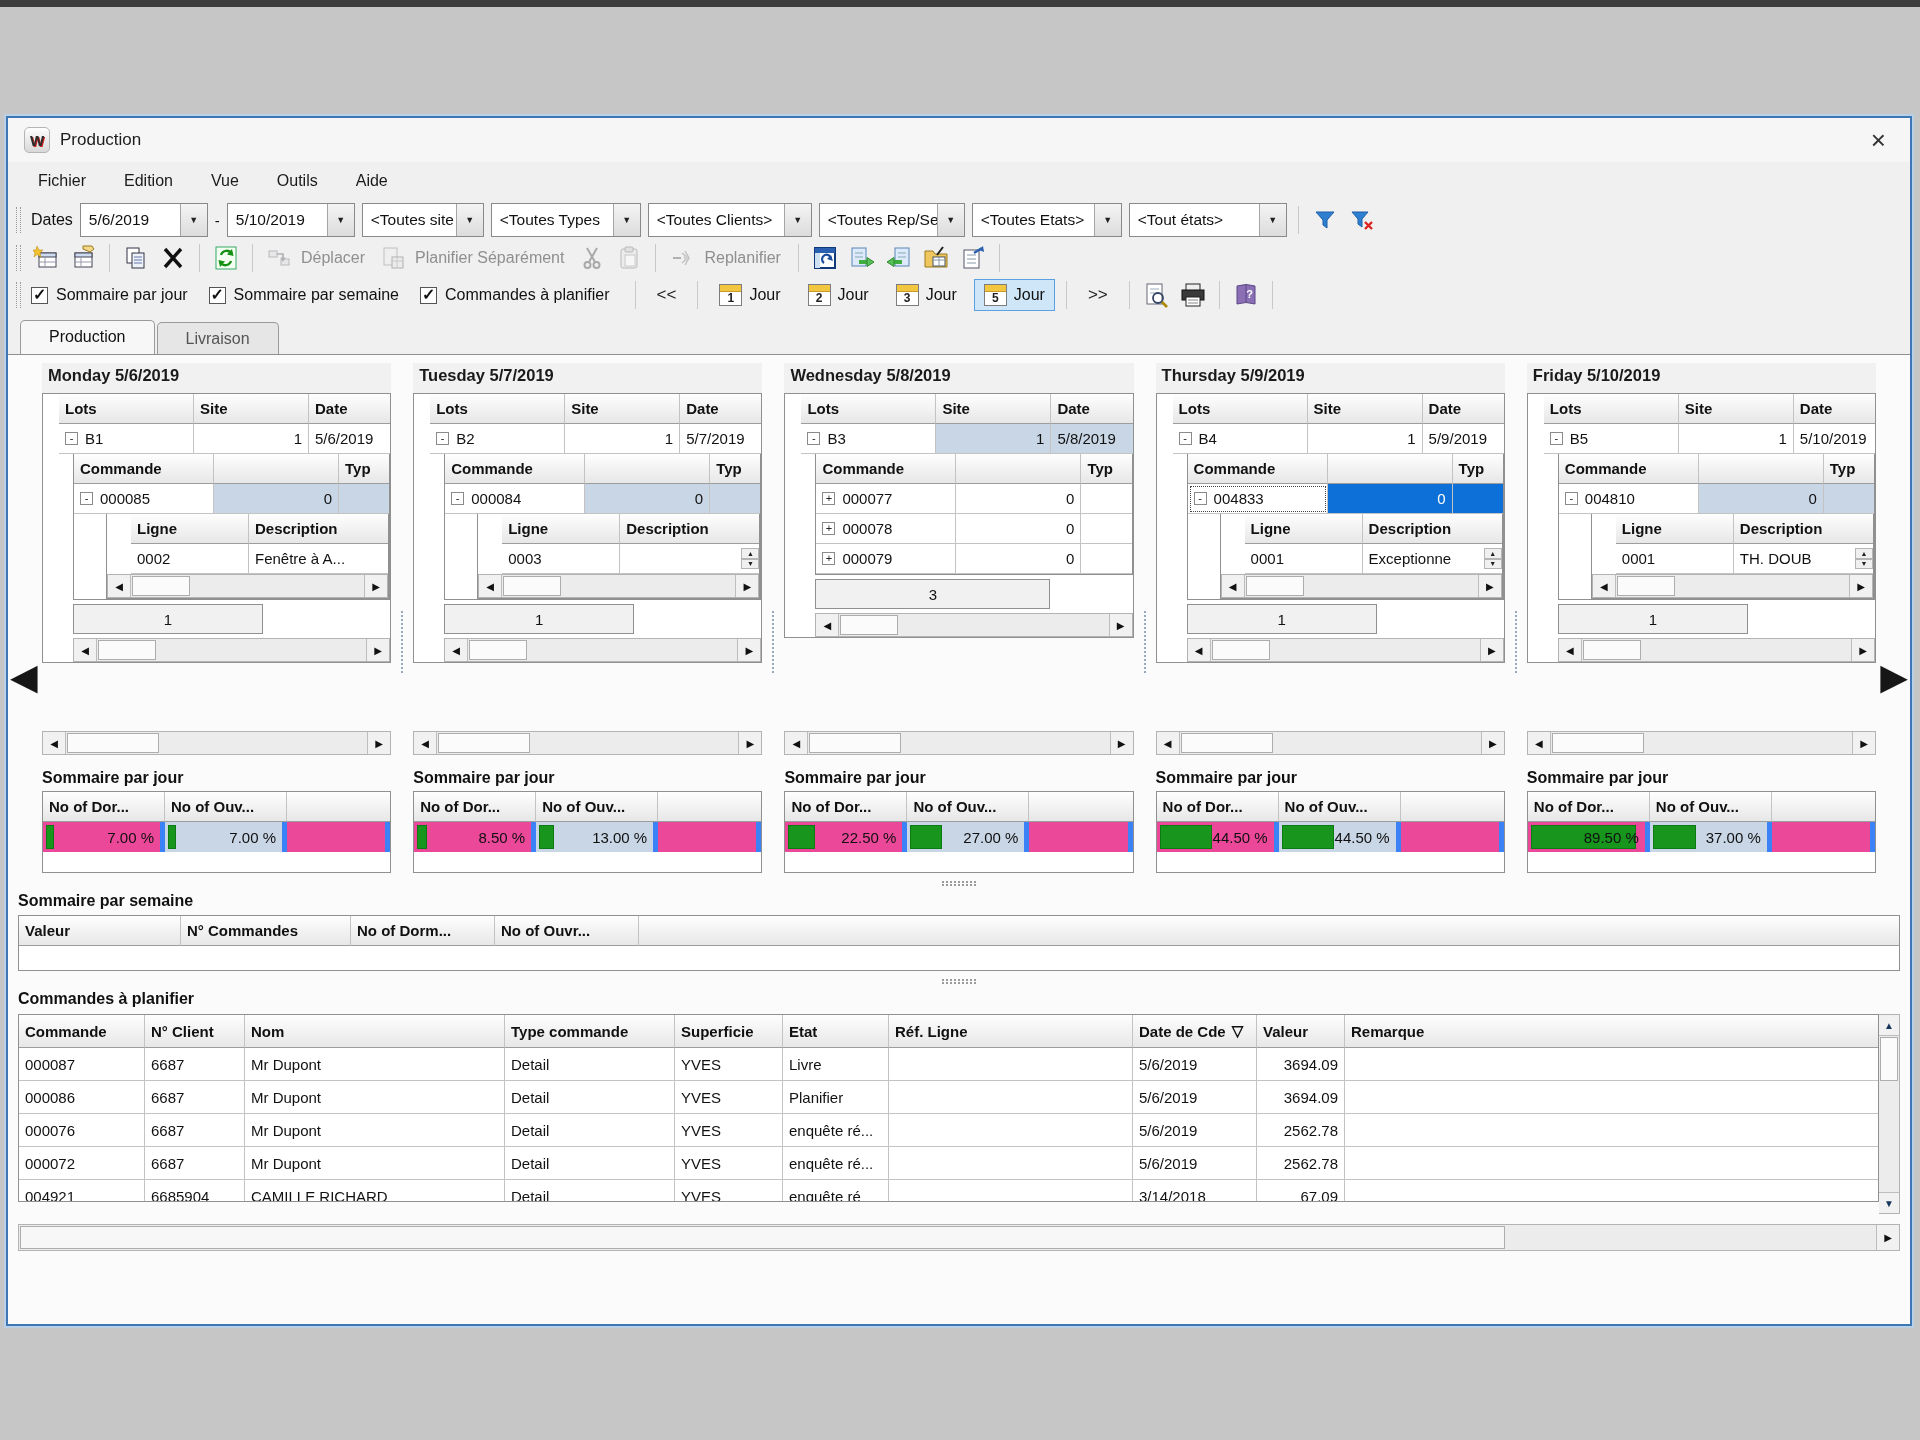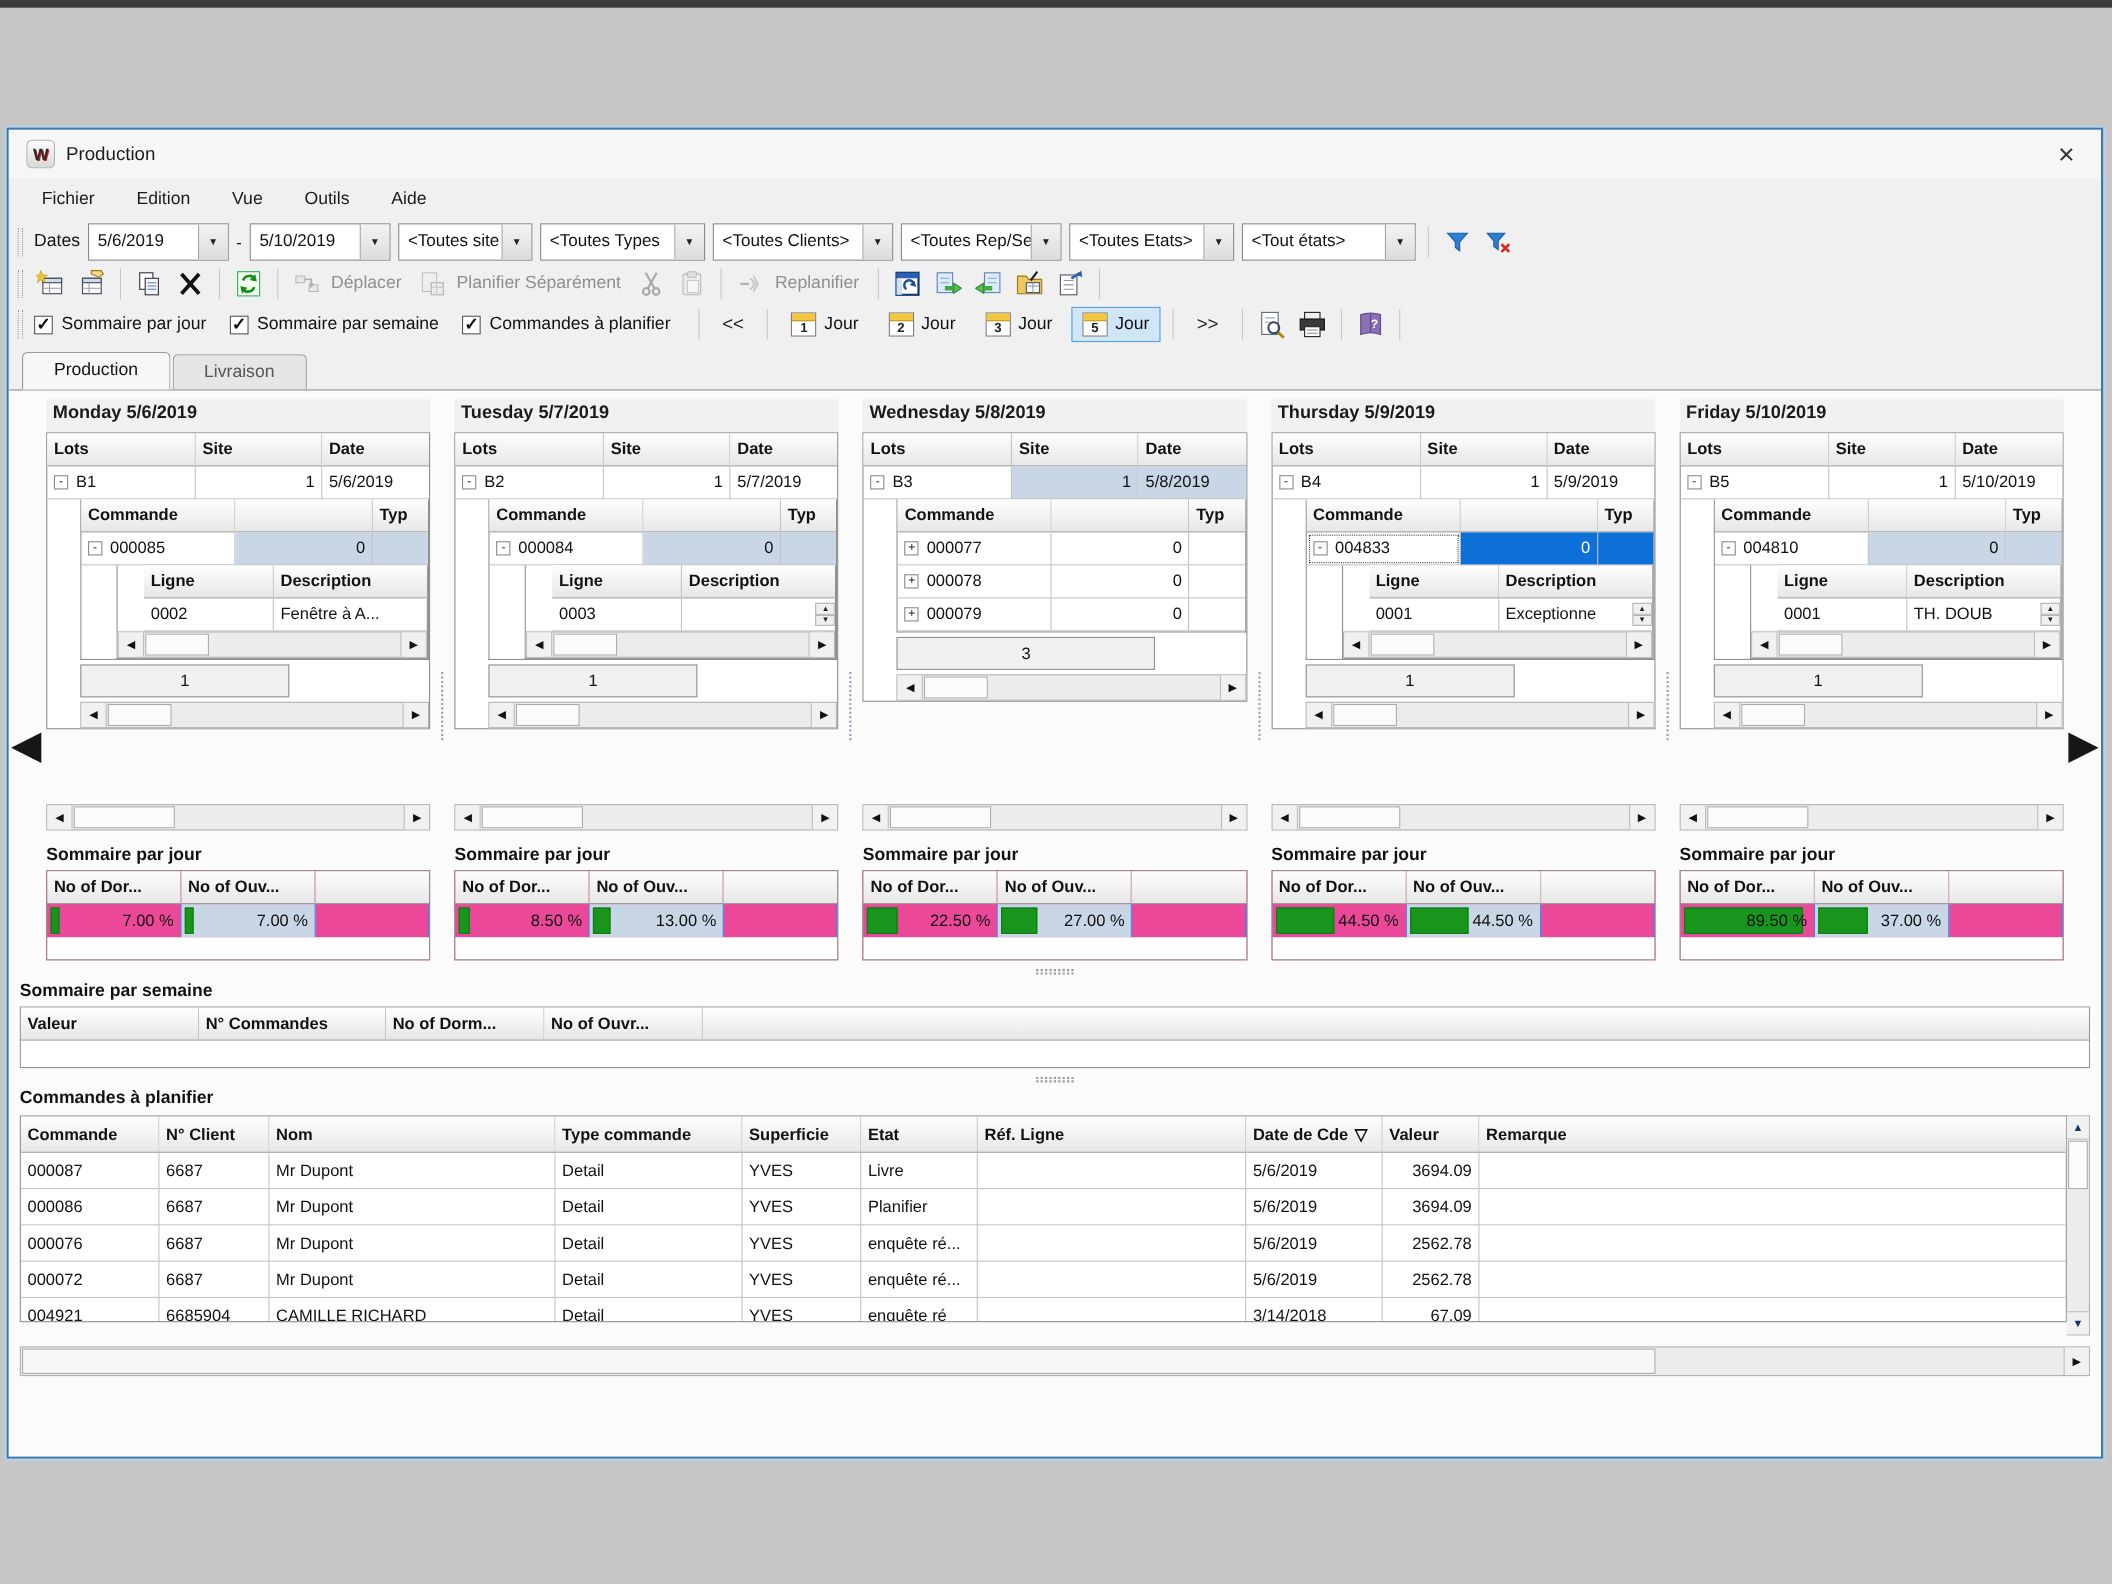--- a/index.html
+++ b/index.html
@@ -57,21 +57,21 @@
   .days-row { display:flex; padding:0 34px; height:392px; position:relative; }
   .day-col { flex:1 1 0; min-width:0; display:flex; flex-direction:column; }
   .vgap { width:22px; flex:none; display:flex; justify-content:center; }
   .vgap .vgrip { border-left:2px dotted #95a8bd; height:62px; margin-top:248px; }
   .nav-arrow { position:absolute; top:296px; font-size:36px; color:#161616; line-height:36px; }
   .nav-arrow.left { left:2px; } .nav-arrow.right { right:2px; }
 
   .day-title { height:30px; font-weight:bold; font-size:16.5px; color:#1a1a1a; padding:3px 0 0 6px; background:#f1f1f1; white-space:nowrap; overflow:hidden; }
   .grid { border:1px solid #909090; background:#fff; }
   .gr { display:grid; }
-  .cols-lsd { grid-template-columns:135px 115px 1fr; }
+  .cols-lsd { grid-template-columns:135px 115px 1fr;margin-left:16px; }
   .cell { border-right:1px solid #c3c3c3; border-bottom:1px solid #c3c3c3; height:30px; padding:4px 6px; white-space:nowrap; overflow:hidden; display:flex; align-items:center; }
   .cell:last-child { border-right:none; }
   .hcell { background:linear-gradient(#fefefe,#e7e7e7); font-weight:bold; border-bottom:1px solid #9d9d9d; }
   .num { justify-content:flex-end; }
   .selcell { background:#c9d6e6; }
   .bluecell { background:#0d6fd8; color:#fff; }
   .exp { width:13px; height:13px; border:1px solid #8a8a8a; background:#fff; font-size:11px; line-height:11px; display:inline-flex; align-items:center; justify-content:center; margin-right:7px; flex:none; color:#222; }
   .focusbox { outline:1px dotted #444; outline-offset:-3px; }
 
   .indent1 { margin-left:30px; border:1px solid #909090; border-top:none; }
@@ -96,21 +96,21 @@
                 display:flex; align-items:center; justify-content:center; font-size:15px; }
   .count-cell.wide { width:235px; }
   .outer-sb { margin-top:auto; }
 
   
   .sumj-row { display:flex; padding:0 34px; margin-top:14px; }
   .sumj { flex:1 1 0; min-width:0; }
   .sumj-title { font-weight:bold; font-size:16px; margin-bottom:4px; }
   .sumj-table { border:1px solid #909090; background:#ec4899; }
   .cols-sumj { grid-template-columns:122px 122px 1fr; }
-  .barcell { position:relative; padding:3px 4px; height:30px; border-right:1px solid #3b82f6; overflow:hidden; }
+  .barcell { position:relative; padding:3px 4px; height:30px; border-right:5px solid #3b82f6; overflow:hidden; }
   .barcell.alt { background:#c9d6e6; }
   .bar { position:absolute; left:3px; top:3px; bottom:3px; background:#17951c; border:1px solid #0e7a13; }
   .barval { position:absolute; right:6px; top:0; bottom:0; display:flex; align-items:center; font-size:15px; color:#101010; }
   .emptyrow { height:20px; background:#fff; }
 
   .hgrip { display:flex; justify-content:center; margin:8px 0 6px; }
   .hgrip span { width:34px; border-top:2px dotted #9a9a9a; border-bottom:2px dotted #9a9a9a; height:5px; }
 
   
   .semaine { padding:0 10px; }

